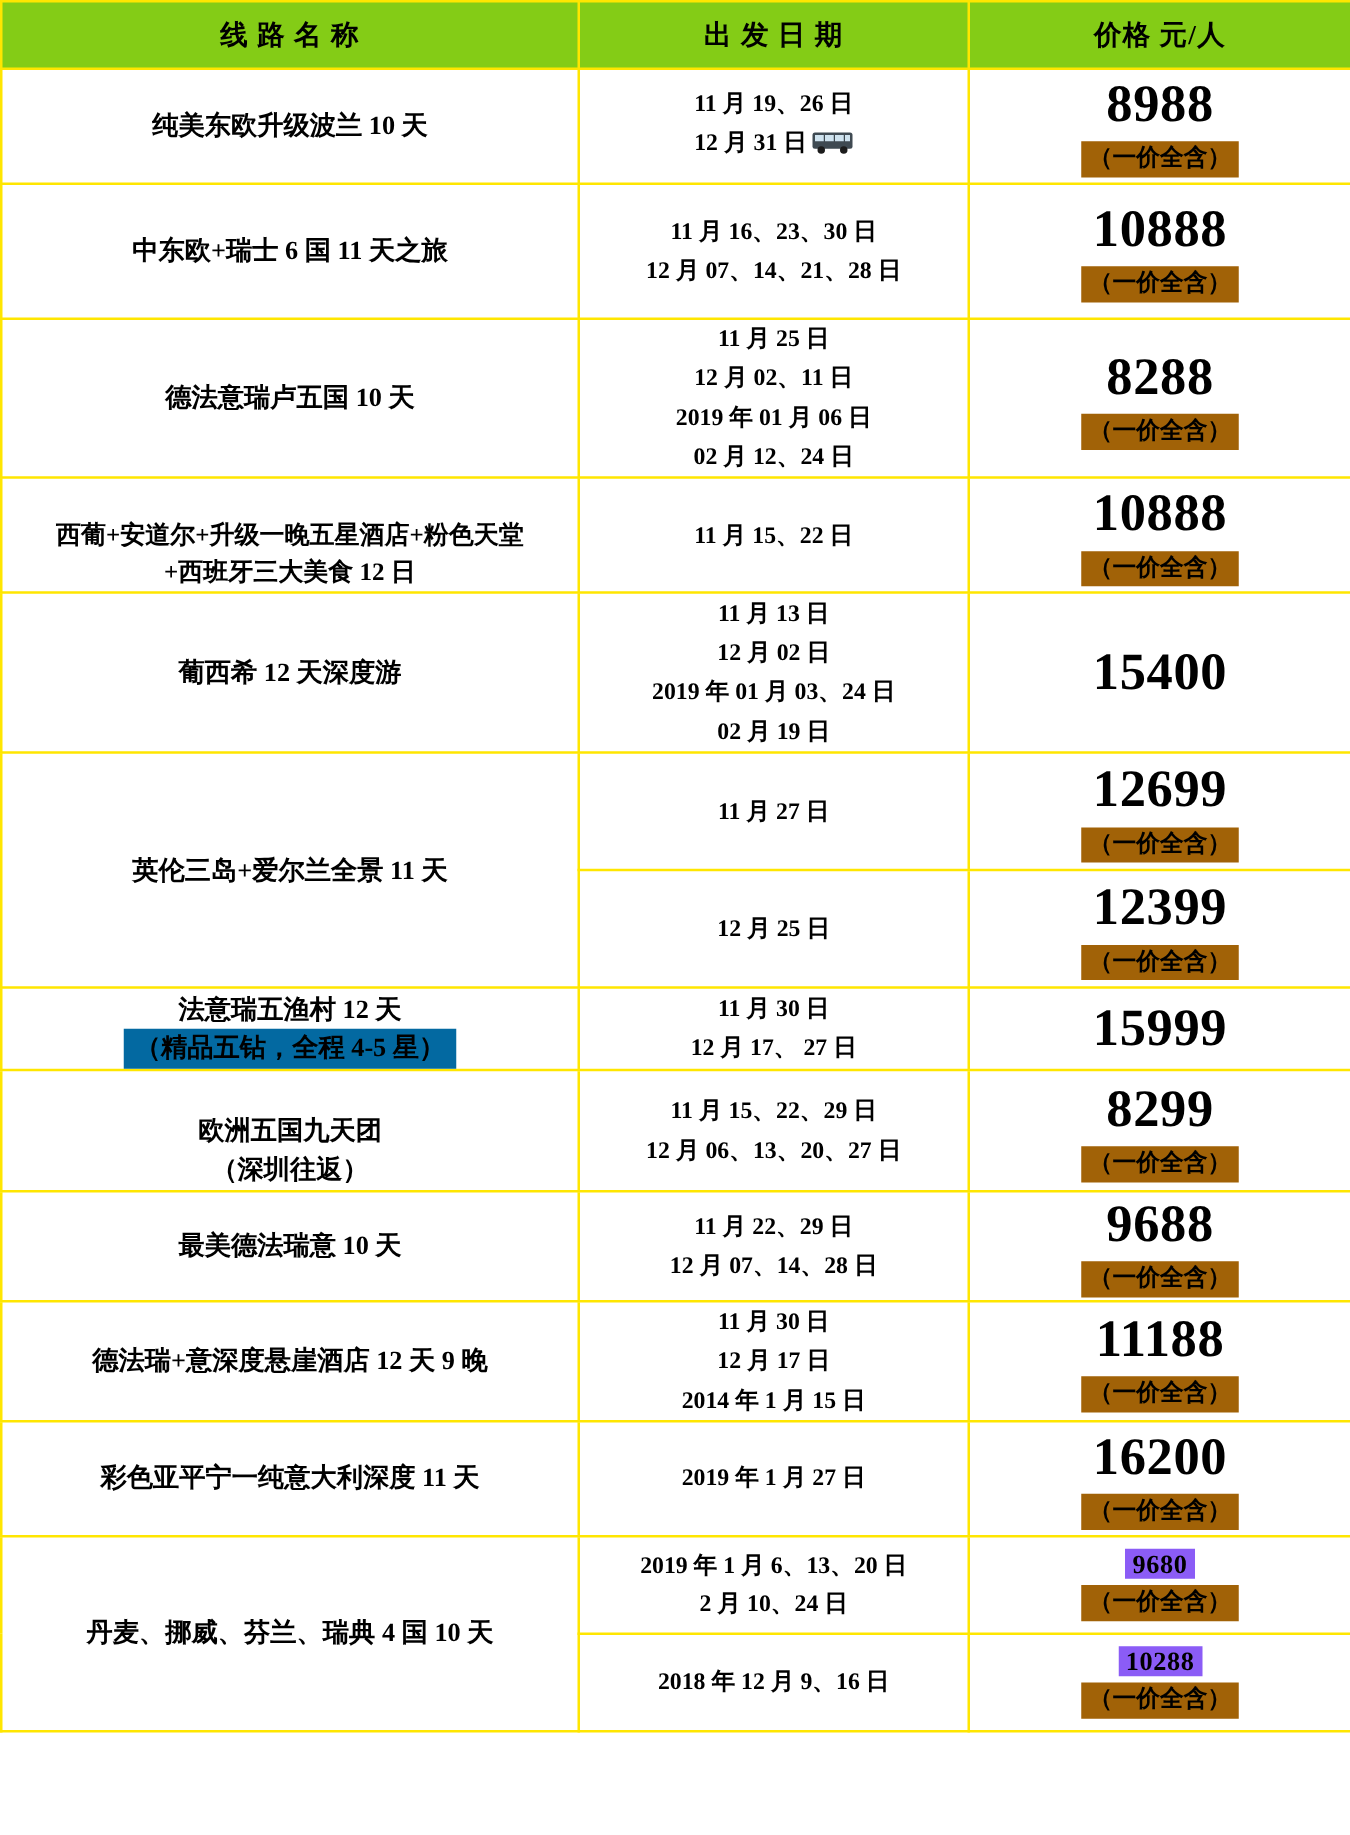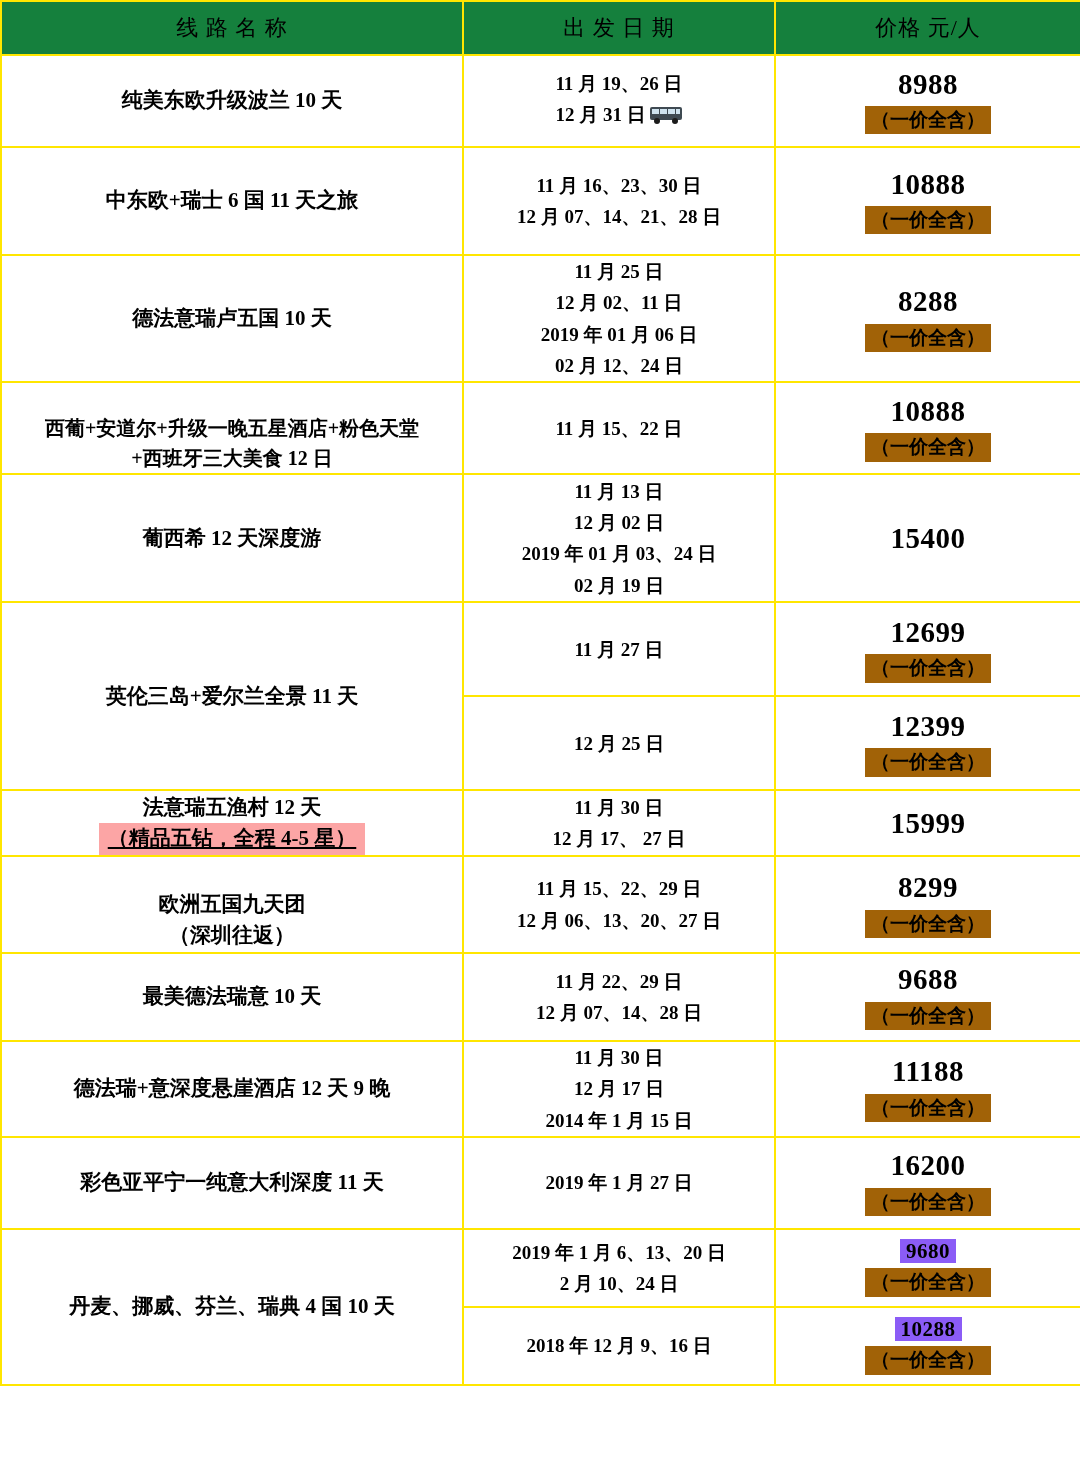--- a/index.html
+++ b/index.html
@@ -31,23 +31,23 @@
     padding: 0;
     vertical-align: middle;
     text-align: center;
   }
   
   col.c-name { width: 462px; }
   col.c-date { width: 312px; }
   col.c-price { width: 306px; }
 
   thead th {
-    background: #15803d;
+    background: #84cc16;
     color: #000;
-    font-weight: normal;
+    font-weight: bold;
     font-size: 22px;
     height: 52px;
     letter-spacing: 1px;
     border-color: #ffe600;
   }
   thead th.h-name { font-size: 22px; }
   thead th.h-date { font-size: 22px; }
   thead th.h-price { font-size: 22px; }
 
   td.name-cell {
@@ -59,21 +59,21 @@
   td.date-cell {
     font-size: 19px;
     font-weight: bold;
     line-height: 1.65;
     padding: 8px 6px;
   }
   td.price-cell {
     padding: 6px 4px;
   }
   .price-num {
-    font-size: 29px;
+    font-size: 42px;
     font-weight: bold;
     line-height: 1.15;
     letter-spacing: 0.5px;
   }
   .price-num.small-hl {
     font-size: 21px;
     display: inline-block;
     background: #8b5cf6;
     padding: 0 6px;
   }
@@ -81,23 +81,22 @@
     display: inline-block;
     background: #a16207;
     font-size: 19px;
     font-weight: bold;
     line-height: 1.4;
     padding: 1px 6px;
     margin-top: 5px;
   }
   .name-hl {
     display: inline-block;
-    background: #fca5a5;
+    background: #0369a1;
     padding: 0 9px;
-    text-decoration: underline;
   }
   .bus-icon {
     display: inline-block;
     vertical-align: -4px;
     margin-left: 3px;
   }
   .row-h1 { height: 92px; }
   .row-h2 { height: 108px; margin-top: 24px; }
   .row-h3 { height: 122px; }
   .row-h4 { height: 92px; }

